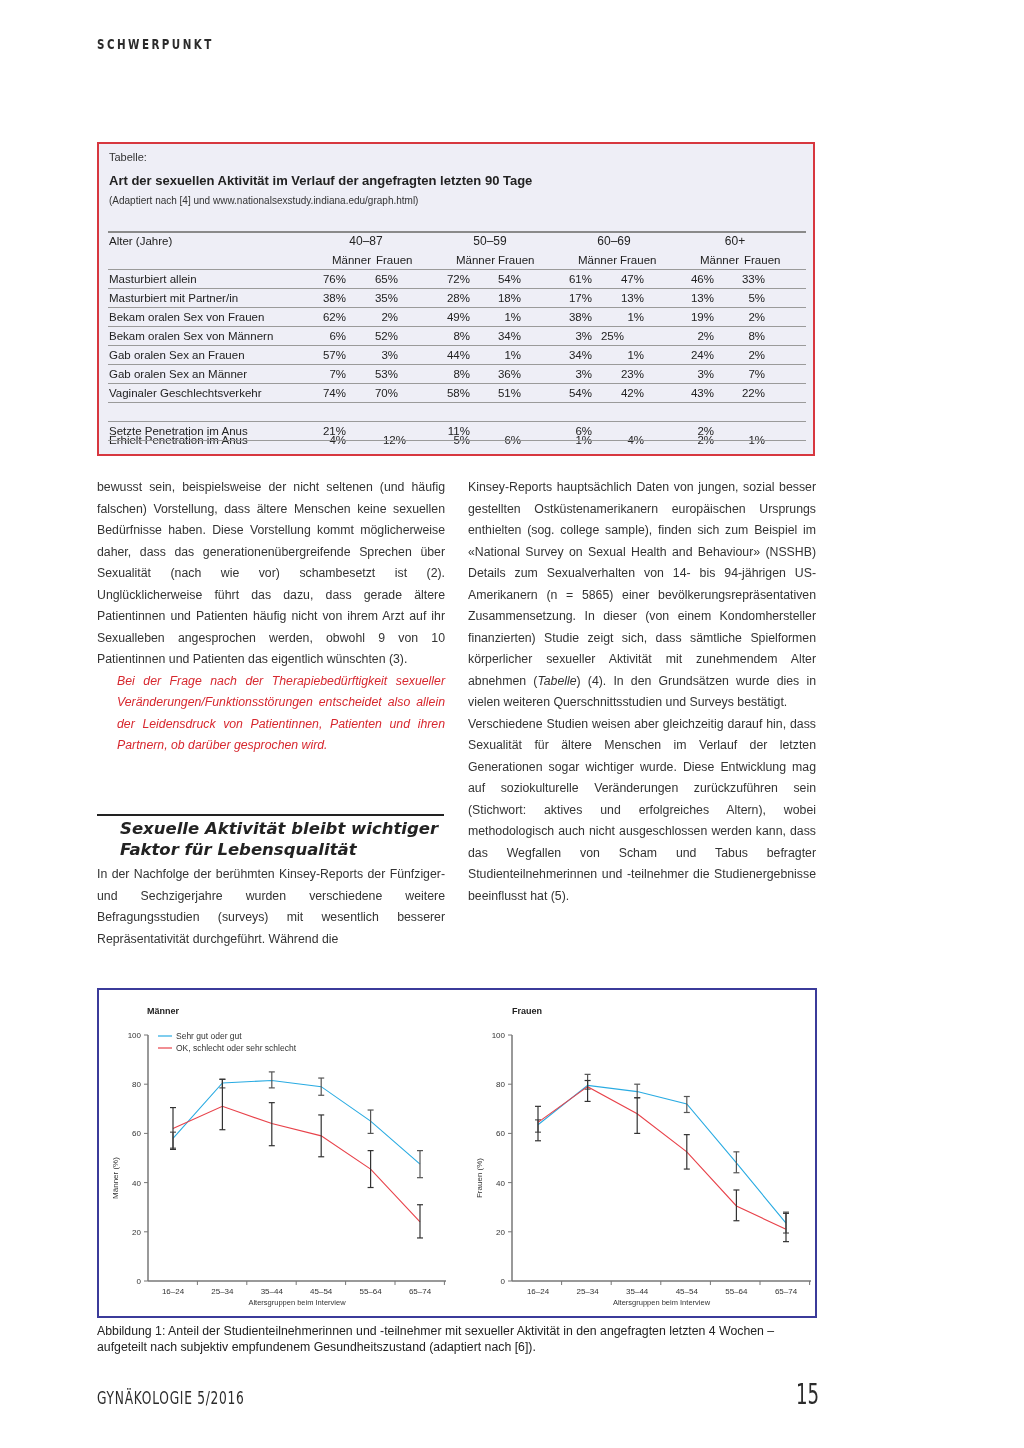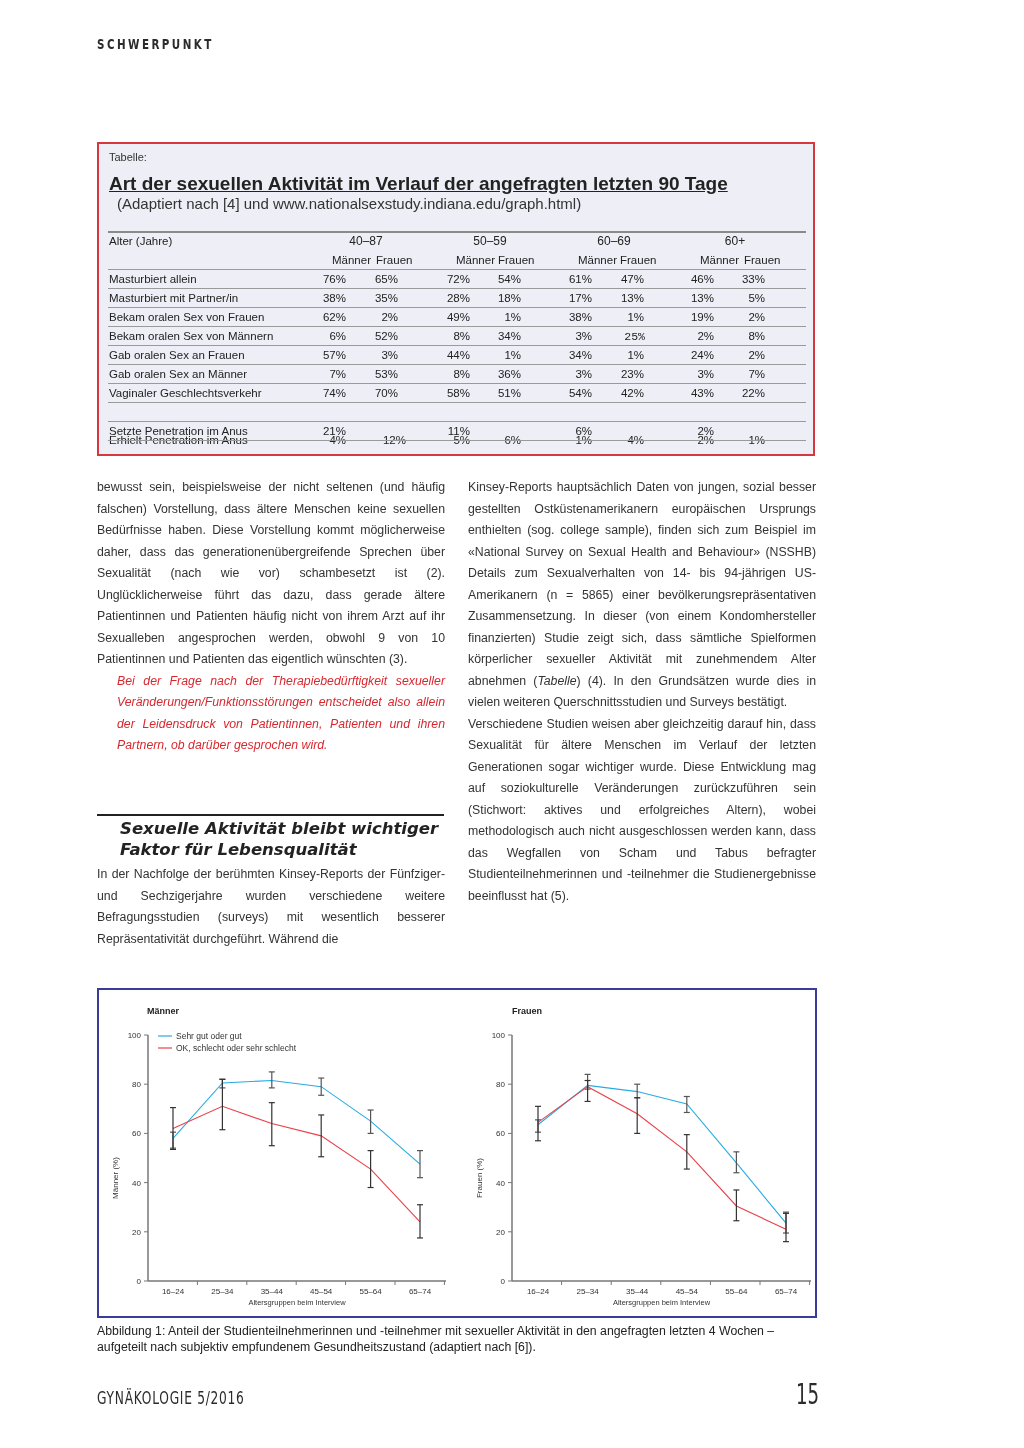--- a/index.html
+++ b/index.html
@@ -4,22 +4,22 @@
 <style>
   html, body { margin: 0; padding: 0; }
   body { width: 1024px; height: 1448px; background: #ffffff; position: relative; overflow: hidden;
          font-family: "Liberation Sans", sans-serif; color: #231f20; }
   .section-label { position: absolute; left: 97px; top: 36px; font-family: "DejaVu Sans Condensed","DejaVu Sans", sans-serif;
          font-size: 14px; letter-spacing: 3px; font-weight: bold; color: #2b2b2b; transform: scaleX(0.82); transform-origin: left; }
 
   .table-box { position: absolute; left: 97px; top: 142px; width: 718px; height: 314px;
          background: #eeeef6; border: 2px solid #d7373f; box-sizing: border-box; }
   .tb-kicker { position: absolute; left: 10px; top: 7px; font-size: 11px; color: #333; }
-  .tb-title { position: absolute; left: 10px; top: 29px; font-size: 19px; font-weight: bold; color: #222; text-decoration: underline; }
-  .tb-sub { position: absolute; left: 18px; top: 51px; font-size: 15px; color: #333; }
+  .tb-title { position: absolute; left: 10px; top: 29px; font-size: 13px; font-weight: bold; color: #222; }
+  .tb-sub { position: absolute; left: 10px; top: 51px; font-size: 10px; color: #333; }
   .tb-grid { position: absolute; left: 9px; top: 88px; width: 698px; }
   .tb-hr-top { position: absolute; left: 9px; top: 87px; width: 698px; border-top: 2px solid #8a8a8a; }
   .row { position: absolute; left: 0; width: 698px; height: 19px; font-size: 11.5px; line-height: 19px; color: #222; }
   .row .lbl { position: absolute; left: 1px; top: 0; }
   .row .cell { position: absolute; top: 0; width: 40px; text-align: right; }
   .row-line { position: absolute; left: 0; width: 698px; border-top: 1.5px solid #9a9a9a; }
   .hdr-age { position: absolute; top: 0; font-size: 12px; text-align: center; width: 90px; }
   .hdr-sex { position: absolute; font-size: 11.5px; }
 
   .col { position: absolute; font-size: 12.3px; line-height: 21.5px; color: #333; text-align: justify; }
@@ -103,21 +103,21 @@
         <span class="cell" style="left: 617px;">2%</span>
       </div>
       <div class="row-line" style="top: 94px;"></div>
       <div class="row" style="top: 95px;">
         <span class="lbl">Bekam oralen Sex von Männern</span>
         <span class="cell" style="left: 198px;">6%</span>
         <span class="cell" style="left: 250px;">52%</span>
         <span class="cell" style="left: 322px;">8%</span>
         <span class="cell" style="left: 373px;">34%</span>
         <span class="cell" style="left: 444px;">3%</span>
-        <span class="cell" style="left: 497px; font-family: Liberation Mono, monospace;">25%</span>
+        <span class="cell" style="left: 476px;">25%</span>
         <span class="cell" style="left: 566px;">2%</span>
         <span class="cell" style="left: 617px;">8%</span>
       </div>
       <div class="row-line" style="top: 113px;"></div>
       <div class="row" style="top: 114px;">
         <span class="lbl">Gab oralen Sex an Frauen</span>
         <span class="cell" style="left: 198px;">57%</span>
         <span class="cell" style="left: 250px;">3%</span>
         <span class="cell" style="left: 322px; text-align: right;">44%</span>
         <span class="cell" style="left: 373px;">1%</span>

